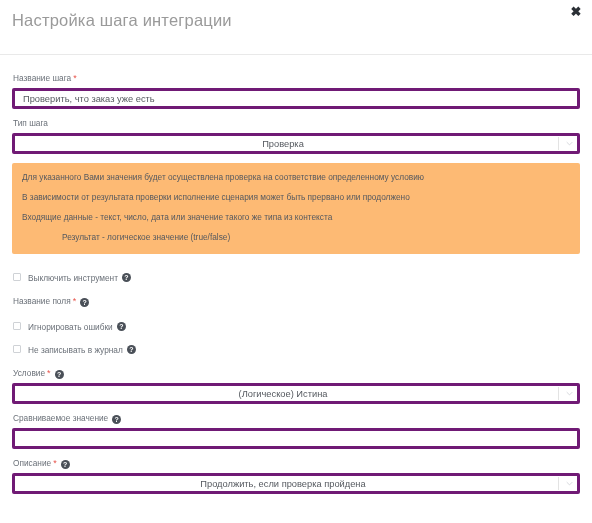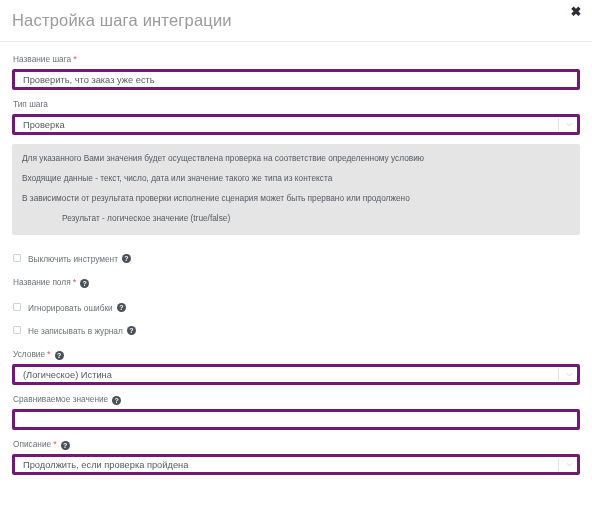--- a/index.html
+++ b/index.html
@@ -21,21 +21,21 @@
   .modal {
     position: relative;
     width: 592px;
     height: 523px;
     background: #fff;
   }
 
   
   .modal-header {
     position: relative;
-    height: 42px;
+    height: 55px;
     padding: 0 12px;
     border-bottom: 1px solid #e9e9e9;
   }
   .modal-title {
     position: absolute;
     left: 12px;
     top: 11px;
     font-size: 16.5px;
     font-weight: 400;
     color: #9a9a9a;
@@ -64,21 +64,21 @@
     padding: 9px 12px 0 12px;
   }
 
   .form-group { margin-bottom: 9px; }
 
   label.field-label {
     display: block;
     font-size: 8.3px;
     line-height: 11px;
     color: #6a7078;
-    margin: 3px 0 4px 1px;
+    margin: 9px 0 4px 1px;
     font-weight: 400;
     white-space: nowrap;
   }
   .req {
     color: #e8544b;
     font-size: 9px;
     margin-left: 2px;
   }
 
   .help-icon {
@@ -107,42 +107,42 @@
     color: #55595f;
     background: #fff;
     border: 3px solid #701a75;
     border-radius: 2px;
     outline: none;
   }
   .form-control::placeholder { color: #b6b9bd; }
 
   
   .select-wrap { position: relative; }
-  .select-wrap .form-control { padding-right: 34px; line-height: 19px; }
+  .select-wrap .form-control { padding-right: 34px; line-height: 19px; text-align: center; }
   .select-divider {
     position: absolute;
     right: 21px;
     top: 4px;
     width: 1px;
     height: 13px;
     background: #e3e3e3;
   }
   .select-caret {
     position: absolute;
     right: 7px;
     top: 7px;
     width: 7px;
     height: 7px;
     pointer-events: none;
   }
   .select-caret svg { display: block; }
 
   
   .desc-box {
-    background: #e5e5e5;
+    background: #fdba74;
     border-radius: 2px;
     padding: 9px 10px 11px 10px;
   }
   .desc-line {
     font-size: 8.3px;
     line-height: 11px;
     color: #55595f;
     margin: 0 0 9px 0;
     white-space: nowrap;
   }
@@ -205,22 +205,22 @@
           <svg viewBox="0 0 10 10" width="7" height="7">
               <path d="M1 3 L5 7 L9 3" fill="none" stroke="#cfd2d6" stroke-width="1.2"></path>
             </svg>
         </span>
       </div>
     </div>
 
     <div class="form-group">
       <div class="desc-box">
         <p class="desc-line">Для указанного Вами значения будет осуществлена проверка на соответствие определенному условию</p>
+        <p class="desc-line">В зависимости от результата проверки исполнение сценария может быть прервано или продолжено</p>
         <p class="desc-line">Входящие данные - текст, число, дата или значение такого же типа из контекста</p>
-        <p class="desc-line">В зависимости от результата проверки исполнение сценария может быть прервано или продолжено</p>
         <p class="desc-line">Результат - логическое значение (true/false)</p>
       </div>
     </div>
 
     <div class="spacer-10"></div>
 
     <div class="checkbox-row">
       <span class="checkbox-box"></span>
       <span class="checkbox-label">Выключить инструмент</span>
       <span class="help-icon">?</span>

